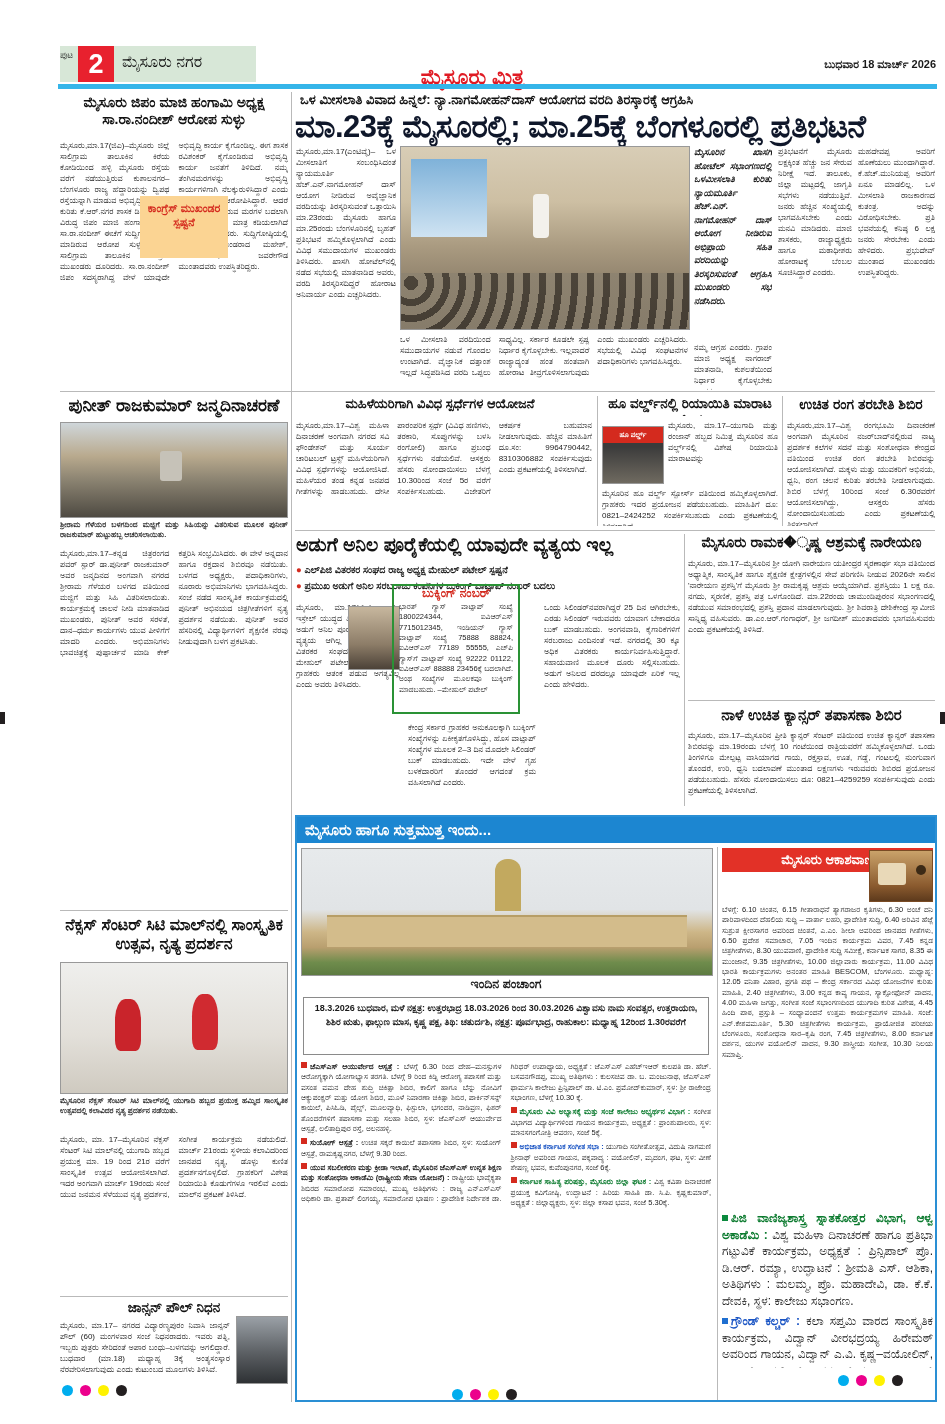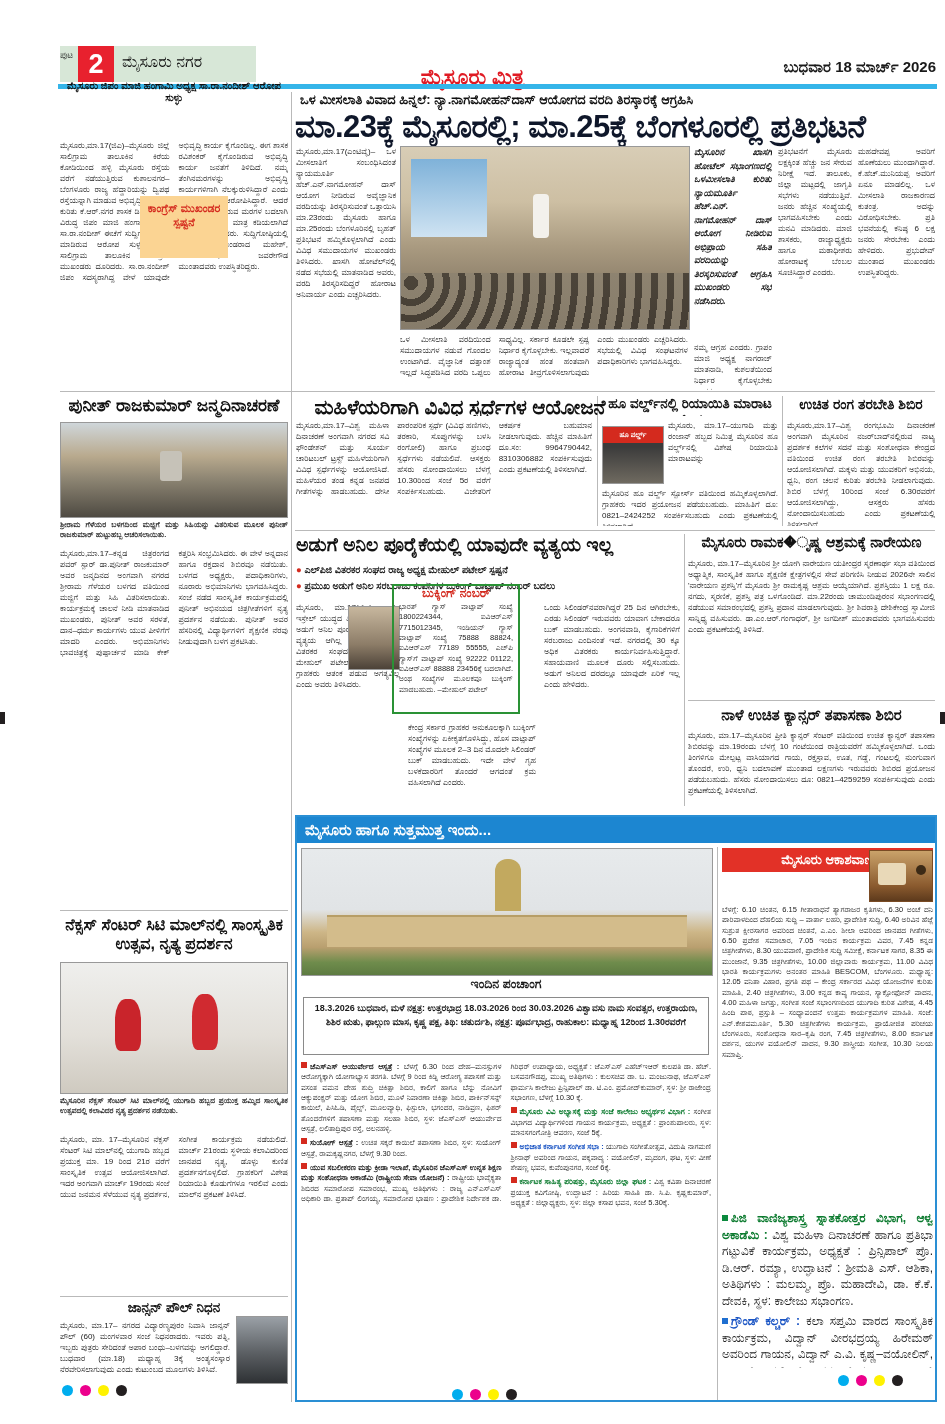--- a/index.html
+++ b/index.html
@@ -23,34 +23,34 @@
 </head>
 <body>
 
 <div id="page">
 
   <div class="abs" style="left:60px;top:46px;width:196px;height:36px;background:#d7e7d7;"></div>
   <div class="abs" style="left:60px;top:50px;font-size:9px;font-weight:normal;">ಪುಟ</div>
   <div class="abs" style="left:78px;top:46px;width:36px;height:36px;background:#e8212e;color:#fff;font-size:27px;font-weight:bold;text-align:center;line-height:36px;">2</div>
   <div class="abs" style="left:122px;top:53px;font-size:16px;font-weight:normal;color:#111;">ಮೈಸೂರು ನಗರ</div>
   <div class="abs" style="left:0;top:54px;width:945px;text-align:center;font-size:21px;font-weight:bold;color:#e01b24;margin-top:11px;">ಮೈಸೂರು ಮಿತ್ರ</div>
-  <div class="abs" style="left:700px;top:58px;width:236px;text-align:right;font-size:15px;font-weight:bold;">ಬುಧವಾರ 18 ಮಾರ್ಚ್ 2026</div>
+  <div class="abs" style="left:700px;top:58px;width:236px;text-align:right;font-size:11px;font-weight:bold;">ಬುಧವಾರ 18 ಮಾರ್ಚ್ 2026</div>
   <div class="abs" style="left:58px;top:84px;width:879px;height:5px;background:#35b5e9;"></div>
 
   <div class="abs rule" style="left:291px;top:92px;width:1px;height:1310px;"></div>
   <div class="abs rule" style="left:60px;top:391px;width:875px;height:1px;"></div>
   <div class="abs rule" style="left:295px;top:530px;width:640px;height:1px;"></div>
   <div class="abs rule" style="left:597px;top:396px;width:1px;height:130px;"></div>
   <div class="abs rule" style="left:782px;top:396px;width:1px;height:130px;"></div>
   <div class="abs rule" style="left:684px;top:534px;width:1px;height:272px;"></div>
   <div class="abs rule" style="left:688px;top:700px;width:247px;height:1px;"></div>
   <div class="abs rule" style="left:60px;top:910px;width:228px;height:1px;"></div>
   <div class="abs rule" style="left:60px;top:1296px;width:228px;height:1px;"></div>
 
-  <div class="abs hl" style="left:60px;top:80px;width:228px;height:42px;font-size:10px;">ಮೈಸೂರು ಜಿಪಂ ಮಾಜಿ ಹಂಗಾಮಿ ಅಧ್ಯಕ್ಷ ಸಾ.ರಾ.ನಂದೀಶ್ ಆರೋಪ ಸುಳ್ಳು</div>
+  <div class="abs hl" style="left:60px;top:94px;width:228px;height:42px;font-size:14px;">ಮೈಸೂರು ಜಿಪಂ ಮಾಜಿ ಹಂಗಾಮಿ ಅಧ್ಯಕ್ಷ ಸಾ.ರಾ.ನಂದೀಶ್ ಆರೋಪ ಸುಳ್ಳು</div>
   <div class="abs t t2" style="left:60px;top:140px;width:228px;height:248px;">ಮೈಸೂರು,ಮಾ.17(ಜಿಎ)–ಮೈಸೂರು ಜಿಲ್ಲೆ ಸಾಲಿಗ್ರಾಮ ತಾಲೂಕಿನ ಕಿರೆಯ ಕೋಡಿಯಿಂದ ಹಳ್ಳಿ ಮೈಸೂರು ರಸ್ತೆಯ ವರೆಗೆ ನಡೆಯುತ್ತಿರುವ ಕುಶಾಲನಗರ–ಬೆಂಗಳೂರು ರಾಜ್ಯ ಹೆದ್ದಾರಿಯನ್ನು ದ್ವಿಪಥ ರಸ್ತೆಯನ್ನಾಗಿ ಮಾಡುವ ಅಭಿವೃದ್ಧಿ ಕಾಮಗಾರಿ ಕುರಿತು ಕೆ.ಆರ್.ನಗರ ಶಾಸಕ ಡಿ.ರವಿಶಂಕರ್ ವಿರುದ್ಧ ಜಿಪಂ ಮಾಜಿ ಹಂಗಾಮಿ ಅಧ್ಯಕ್ಷ ಸಾ.ರಾ.ನಂದೀಶ್ ಈಚೆಗೆ ಸುದ್ದಿಗೋಷ್ಠಿಯಲ್ಲಿ ಮಾಡಿರುವ ಆರೋಪ ಸುಳ್ಳು ಎಂದು ಸಾಲಿಗ್ರಾಮ ತಾಲೂಕಿನ ಕಾಂಗ್ರೆಸ್ ಮುಖಂಡರು ದೂರಿದರು. ಸಾ.ರಾ.ನಂದೀಶ್ ಜಿಪಂ ಸದಸ್ಯರಾಗಿದ್ದ ವೇಳೆ ಯಾವುದೇ ಅಭಿವೃದ್ಧಿ ಕಾರ್ಯ ಕೈಗೊಂಡಿಲ್ಲ. ಈಗ ಶಾಸಕ ರವಿಶಂಕರ್ ಕೈಗೊಂಡಿರುವ ಅಭಿವೃದ್ಧಿ ಕಾರ್ಯ ಜನತೆಗೆ ತಿಳಿದಿದೆ. ನಮ್ಮ ತೆಂಗಿನಮರಗಳನ್ನು ಅಭಿವೃದ್ಧಿ ಕಾರ್ಯಗಳಿಗಾಗಿ ನೆಲಕ್ಕುರುಳಿಸಿದ್ದಾರೆ ಎಂದು ಸಾ.ರಾ.ನಂದೀಶ್ ಆರೋಪಿಸಿದ್ದಾರೆ. ಆದರೆ ಅವರ ಜಮೀನಿನಲ್ಲಿರುವ ಮರಗಳ ಬದಲಾಗಿ ರಸ್ತೆ ಅಭಿವೃದ್ಧಿಗಾಗಿ ಮಾತ್ರ ಕಡಿಯಲಾಗಿದೆ ಎಂದು ಸ್ಪಷ್ಟಪಡಿಸಿದರು. ಸುದ್ದಿಗೋಷ್ಠಿಯಲ್ಲಿ ಕಾಂಗ್ರೆಸ್ ಮುಖಂಡರಾದ ಮಹೇಶ್, ಸೋಮಶೇಖರ್, ಜವರೇಗೌಡ ಮುಂತಾದವರು ಉಪಸ್ಥಿತರಿದ್ದರು.</div>
   <div class="abs" style="left:140px;top:196px;width:88px;height:56px;background:#fbd493;color:#d42a1e;font-weight:bold;font-size:11px;text-align:center;line-height:1.25;padding-top:6px;">ಕಾಂಗ್ರೆಸ್ ಮುಖಂಡರ ಸ್ಪಷ್ಟನೆ</div>
 
   <div class="abs hl" style="left:60px;top:396px;width:228px;height:22px;font-size:17px;">ಪುನೀತ್ ರಾಜಕುಮಾರ್ ಜನ್ಮದಿನಾಚರಣೆ</div>
   <div class="abs photo" style="left:60px;top:422px;width:226px;height:94px;background:linear-gradient(180deg,#cfd6da 0%,#b9aa8e 35%,#8c8472 60%,#4e4a42 100%);">
     <div style="position:absolute;left:44%;top:30%;width:22px;height:30px;background:#c6c2b8;border-radius:3px;"></div>
   </div>
   <div class="abs cap" style="left:60px;top:520px;width:228px;height:24px;">ಶ್ರೀರಾಮ ಗೆಳೆಯರ ಬಳಗದಿಂದ ಮಜ್ಜಿಗೆ ಮತ್ತು ಸಿಹಿಯನ್ನು ವಿತರಿಸುವ ಮೂಲಕ ಪುನೀತ್ ರಾಜಕುಮಾರ್ ಹುಟ್ಟುಹಬ್ಬ ಆಚರಿಸಲಾಯಿತು.</div>
   <div class="abs t t2" style="left:60px;top:548px;width:228px;height:358px;">ಮೈಸೂರು,ಮಾ.17–ಕನ್ನಡ ಚಿತ್ರರಂಗದ ಪವರ್ ಸ್ಟಾರ್ ಡಾ.ಪುನೀತ್ ರಾಜಕುಮಾರ್ ಅವರ ಜನ್ಮದಿನದ ಅಂಗವಾಗಿ ನಗರದ ಶ್ರೀರಾಮ ಗೆಳೆಯರ ಬಳಗದ ವತಿಯಿಂದ ಮಜ್ಜಿಗೆ ಮತ್ತು ಸಿಹಿ ವಿತರಿಸಲಾಯಿತು. ಕಾರ್ಯಕ್ರಮಕ್ಕೆ ಚಾಲನೆ ನೀಡಿ ಮಾತನಾಡಿದ ಮುಖಂಡರು, ಪುನೀತ್ ಅವರ ಸರಳತೆ, ದಾನ–ಧರ್ಮ ಕಾರ್ಯಗಳು ಯುವ ಪೀಳಿಗೆಗೆ ಮಾದರಿ ಎಂದರು. ಅಭಿಮಾನಿಗಳು ಭಾವಚಿತ್ರಕ್ಕೆ ಪುಷ್ಪಾರ್ಚನೆ ಮಾಡಿ ಕೇಕ್ ಕತ್ತರಿಸಿ ಸಂಭ್ರಮಿಸಿದರು. ಈ ವೇಳೆ ಅನ್ನದಾನ ಹಾಗೂ ರಕ್ತದಾನ ಶಿಬಿರವೂ ನಡೆಯಿತು. ಬಳಗದ ಅಧ್ಯಕ್ಷರು, ಪದಾಧಿಕಾರಿಗಳು, ನೂರಾರು ಅಭಿಮಾನಿಗಳು ಭಾಗವಹಿಸಿದ್ದರು. ಸಂಜೆ ನಡೆದ ಸಾಂಸ್ಕೃತಿಕ ಕಾರ್ಯಕ್ರಮದಲ್ಲಿ ಪುನೀತ್ ಅಭಿನಯದ ಚಿತ್ರಗೀತೆಗಳಿಗೆ ನೃತ್ಯ ಪ್ರದರ್ಶನ ನಡೆಯಿತು. ಪುನೀತ್ ಅವರ ಹೆಸರಿನಲ್ಲಿ ವಿದ್ಯಾರ್ಥಿಗಳಿಗೆ ಶೈಕ್ಷಣಿಕ ನೆರವು ನೀಡುವುದಾಗಿ ಬಳಗ ಪ್ರಕಟಿಸಿತು.</div>
 
@@ -76,21 +76,21 @@
     <div style="position:absolute;left:10px;top:12px;width:76px;height:78px;background:linear-gradient(180deg,#7fb2d9,#cfe3f2);"></div>
     <div style="position:absolute;left:0;bottom:0;width:100%;height:56px;background:repeating-radial-gradient(circle at 10px 10px,#3a342c 0 7px,#8c8270 7px 16px);opacity:.8;"></div>
     <div style="position:absolute;left:46%;top:26%;width:16px;height:44px;background:#f3f1ec;border-radius:4px;"></div>
   </div>
   <div class="abs t t3" style="left:400px;top:334px;width:288px;height:56px;">ಒಳ ಮೀಸಲಾತಿ ವರದಿಯಿಂದ ಸಮುದಾಯಗಳ ನಡುವೆ ಗೊಂದಲ ಉಂಟಾಗಿದೆ. ವೈಜ್ಞಾನಿಕ ದತ್ತಾಂಶ ಇಲ್ಲದೆ ಸಿದ್ಧಪಡಿಸಿದ ವರದಿ ಒಪ್ಪಲು ಸಾಧ್ಯವಿಲ್ಲ. ಸರ್ಕಾರ ಕೂಡಲೇ ಸ್ಪಷ್ಟ ನಿರ್ಧಾರ ಕೈಗೊಳ್ಳಬೇಕು. ಇಲ್ಲವಾದರೆ ರಾಜ್ಯಾದ್ಯಂತ ಹಂತ ಹಂತವಾಗಿ ಹೋರಾಟ ತೀವ್ರಗೊಳಿಸಲಾಗುವುದು ಎಂದು ಮುಖಂಡರು ಎಚ್ಚರಿಸಿದರು. ಸಭೆಯಲ್ಲಿ ವಿವಿಧ ಸಂಘಟನೆಗಳ ಪದಾಧಿಕಾರಿಗಳು ಭಾಗವಹಿಸಿದ್ದರು.</div>
   <div class="abs" style="left:694px;top:146px;width:78px;height:192px;font-size:9px;font-weight:bold;font-style:italic;line-height:1.5;text-align:justify;overflow:hidden;">ಮೈಸೂರಿನ ಖಾಸಗಿ ಹೋಟೆಲ್ ಸಭಾಂಗಣದಲ್ಲಿ ಒಳಮೀಸಲಾತಿ ಕುರಿತು ನ್ಯಾಯಮೂರ್ತಿ ಹೆಚ್.ಎನ್. ನಾಗಮೋಹನ್ ದಾಸ್ ಆಯೋಗ ನೀಡಿರುವ ಅಭಿಪ್ರಾಯ ಸಹಿತ ವರದಿಯನ್ನು ತಿರಸ್ಕರಿಸುವಂತೆ ಆಗ್ರಹಿಸಿ ಮುಖಂಡರು ಸಭೆ ನಡೆಸಿದರು.</div>
   <div class="abs t" style="left:694px;top:342px;width:78px;height:48px;">ನಮ್ಮ ಆಗ್ರಹ ಎಂದರು. ಗ್ರಾಪಂ ಮಾಜಿ ಅಧ್ಯಕ್ಷ ನಾಗರಾಜ್ ಮಾತನಾಡಿ, ಕುಶಲತೆಯಿಂದ ನಿರ್ಧಾರ ಕೈಗೊಳ್ಳಬೇಕು ಎಂದರು.</div>
   <div class="abs t" style="left:778px;top:146px;width:74px;height:244px;">ಪ್ರತಿಭಟನೆಗೆ ಮೈಸೂರು ಲಕ್ಷಕ್ಕಿಂತ ಹೆಚ್ಚು ಜನ ಸೇರುವ ನಿರೀಕ್ಷೆ ಇದೆ. ತಾಲೂಕು, ಜಿಲ್ಲಾ ಮಟ್ಟದಲ್ಲಿ ಜಾಗೃತಿ ಸಭೆಗಳು ನಡೆಯುತ್ತಿವೆ. ಜನರು ಹೆಚ್ಚಿನ ಸಂಖ್ಯೆಯಲ್ಲಿ ಭಾಗವಹಿಸಬೇಕು ಎಂದು ಮನವಿ ಮಾಡಿದರು. ಮಾಜಿ ಶಾಸಕರು, ರಾಜ್ಯಾಧ್ಯಕ್ಷರು ಹಾಗೂ ಮಠಾಧೀಶರು ಹೋರಾಟಕ್ಕೆ ಬೆಂಬಲ ಸೂಚಿಸಿದ್ದಾರೆ ಎಂದರು.</div>
   <div class="abs t" style="left:858px;top:146px;width:77px;height:244px;">ಮಹದೇವಪ್ಪ ಅವರಿಗೆ ಹೊಣೆಯಲು ಮುಂದಾಗಿದ್ದಾರೆ. ಕೆ.ಹೆಚ್.ಮುನಿಯಪ್ಪ ಅವರಿಗೆ ಏನೂ ಮಾಡಲಿಲ್ಲ. ಒಳ ಮೀಸಲಾತಿ ರಾಜಕಾರಣದ ಕುತಂತ್ರ. ಅದನ್ನು ವಿರೋಧಿಸಬೇಕು. ಪ್ರತಿ ಭವನೆಯಲ್ಲಿ ಕನಿಷ್ಠ 6 ಲಕ್ಷ ಜನರು ಸೇರಬೇಕು ಎಂದು ಹೇಳಿದರು. ಪ್ರಭುದೇವ್ ಮುಂತಾದ ಮುಖಂಡರು ಉಪಸ್ಥಿತರಿದ್ದರು.</div>
 
-  <div class="abs hl" style="left:312px;top:396px;width:296px;height:20px;font-size:20px;">ಮಹಿಳೆಯರಿಗಾಗಿ ವಿವಿಧ ಸ್ಪರ್ಧೆಗಳ ಆಯೋಜನೆ</div>
+  <div class="abs hl" style="left:292px;top:396px;width:296px;height:20px;font-size:13px;">ಮಹಿಳೆಯರಿಗಾಗಿ ವಿವಿಧ ಸ್ಪರ್ಧೆಗಳ ಆಯೋಜನೆ</div>
   <div class="abs t t3" style="left:296px;top:420px;width:296px;height:106px;">ಮೈಸೂರು,ಮಾ.17–ವಿಶ್ವ ಮಹಿಳಾ ದಿನಾಚರಣೆ ಅಂಗವಾಗಿ ನಗರದ ಸವಿ ಫೌಂಡೇಶನ್ ಮತ್ತು ಸೂರ್ಯ ಚಾರಿಟಬಲ್ ಟ್ರಸ್ಟ್ ಮಹಿಳೆಯರಿಗಾಗಿ ವಿವಿಧ ಸ್ಪರ್ಧೆಗಳನ್ನು ಆಯೋಜಿಸಿದೆ. ಮಹಿಳೆಯರ ತಂಡ ಕನ್ನಡ ಜನಪದ ಗೀತೆಗಳನ್ನು ಹಾಡಬಹುದು. ದೇಸೀ ಪಾರಂಪರಿಕ ಸ್ಪರ್ಧೆ (ವಿವಿಧ ಹಣಿಗಳು, ತರಕಾರಿ, ಸೊಪ್ಪುಗಳನ್ನು ಬಳಸಿ ರಂಗೋಲಿ) ಹಾಗೂ ಪ್ರಬಂಧ ಸ್ಪರ್ಧೆಗಳು ನಡೆಯಲಿವೆ. ಆಸಕ್ತರು ಹೆಸರು ನೋಂದಾಯಿಸಲು ಬೆಳಗ್ಗೆ 10.30ರಿಂದ ಸಂಜೆ 5ರ ವರೆಗೆ ಸಂಪರ್ಕಿಸಬಹುದು. ವಿಜೇತರಿಗೆ ಆಕರ್ಷಕ ಬಹುಮಾನ ನೀಡಲಾಗುವುದು. ಹೆಚ್ಚಿನ ಮಾಹಿತಿಗೆ ದೂ.ಸಂ: 9964790442, 8310306882 ಸಂಪರ್ಕಿಸುವುದು ಎಂದು ಪ್ರಕಟಣೆಯಲ್ಲಿ ತಿಳಿಸಲಾಗಿದೆ.</div>
 
   <div class="abs hl" style="left:602px;top:396px;width:176px;height:20px;font-size:13.5px;">ಹೂ ವರ್ಲ್ಡ್‌ನಲ್ಲಿ ರಿಯಾಯಿತಿ ಮಾರಾಟ ಮೇಳ</div>
   <div class="abs t" style="left:668px;top:420px;width:110px;height:66px;">ಮೈಸೂರು, ಮಾ.17–ಯುಗಾದಿ ಮತ್ತು ರಂಜಾನ್ ಹಬ್ಬದ ನಿಮಿತ್ತ ಮೈಸೂರಿನ ಹೂ ವರ್ಲ್ಡ್‌ನಲ್ಲಿ ವಿಶೇಷ ರಿಯಾಯಿತಿ ಮಾರಾಟವನ್ನು</div>
   <div class="abs photo" style="left:602px;top:426px;width:60px;height:56px;background:linear-gradient(180deg,#3b3b3b 35%,#6f6a60 100%);">
     <div style="position:absolute;left:0;top:0;width:100%;height:16px;background:#d42a1e;color:#fff;font-size:7px;font-weight:bold;text-align:center;line-height:16px;">ಹೂ ವರ್ಲ್ಡ್</div>
   </div>
   <div class="abs t" style="left:602px;top:488px;width:176px;height:38px;">ಮೈಸೂರಿನ ಹೂ ವರ್ಲ್ಡ್ ಸ್ಟೋರ್ಸ್ ವತಿಯಿಂದ ಹಮ್ಮಿಕೊಳ್ಳಲಾಗಿದೆ. ಗ್ರಾಹಕರು ಇದರ ಪ್ರಯೋಜನ ಪಡೆಯಬಹುದು. ಮಾಹಿತಿಗೆ ದೂ: 0821–2424252 ಸಂಪರ್ಕಿಸಬಹುದು ಎಂದು ಪ್ರಕಟಣೆಯಲ್ಲಿ ತಿಳಿಸಲಾಗಿದೆ.</div>
 
   <div class="abs hl" style="left:787px;top:396px;width:148px;height:20px;font-size:14px;">ಉಚಿತ ರಂಗ ತರಬೇತಿ ಶಿಬಿರ</div>

